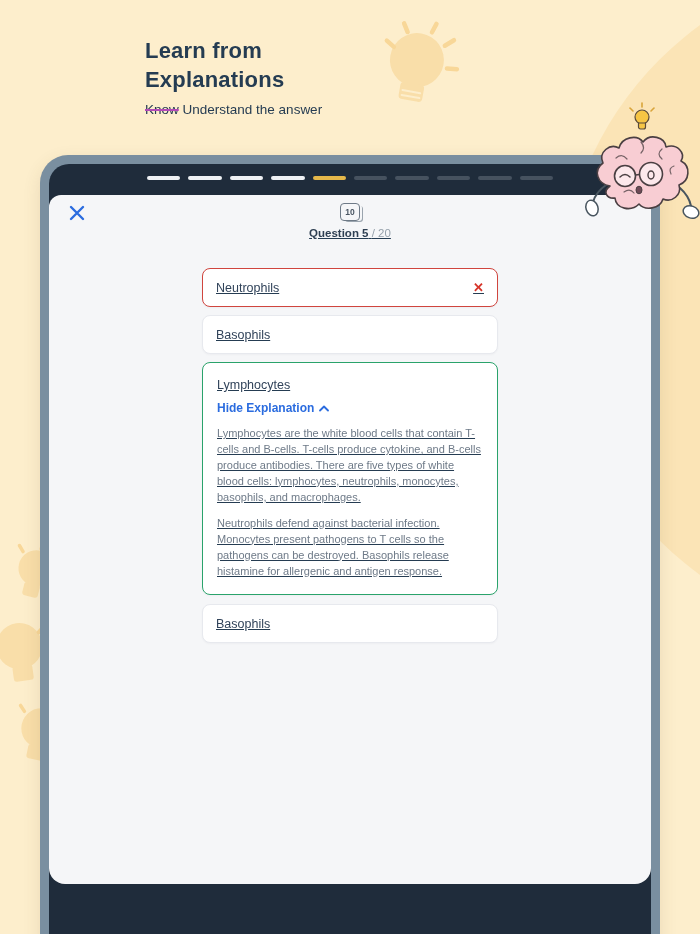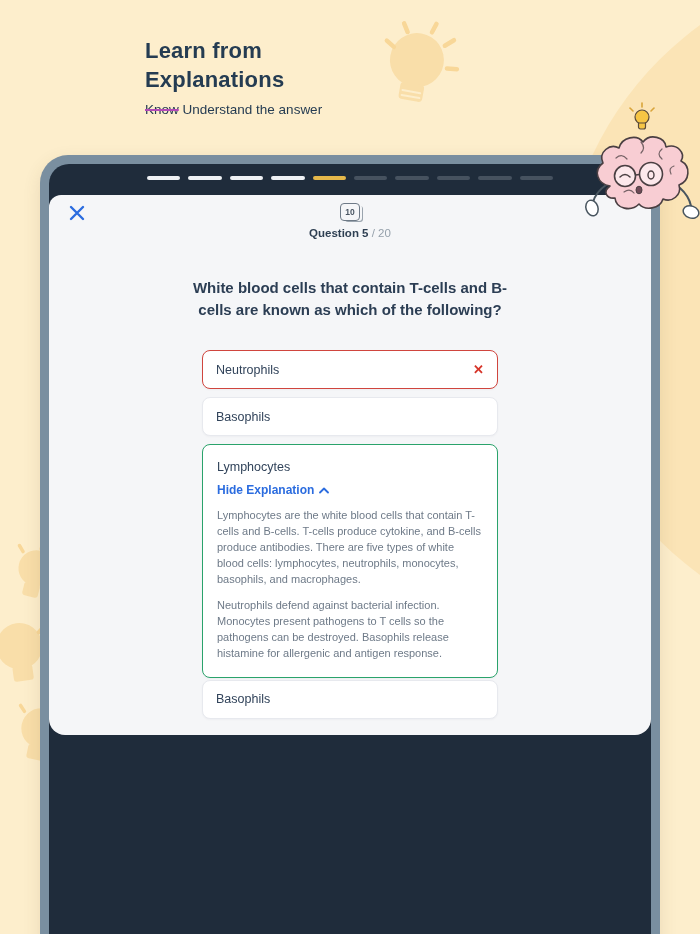--- a/index.html
+++ b/index.html
@@ -41,22 +41,22 @@
     overflow:hidden;
   }
   .progress { width:406px; margin:12px auto 0; display:flex; gap:8px; }
   .progress .seg { flex:1; height:4px; border-radius:2px; background:#46525f; }
   .seg-done    { background:#eef1f4 !important; }
   .seg-current { background:#e5b84a !important; }
   .seg-todo    { background:#46525f !important; }
 
   
   .panel {
-    position:relative; margin-top:15px; height:540px;
-    background:#f5f6f8; border-radius:12px 12px 16px 16px;
+    position:relative; margin-top:15px; height:689px;
+    background:#f5f6f8; border-radius:12px 12px 16px 16px;text-decoration:underline;
   }
   .close-btn {
     position:absolute; left:14px; top:4px; width:28px; height:28px;
     display:flex; align-items:center; justify-content:center;
     background:none; border:none; cursor:pointer;
   }
   .panel-head { text-align:center; padding-top:6px; }
   .deck-icon {
     display:inline-flex; align-items:center; justify-content:center;
     width:20px; height:18px; border:1.5px solid #6e7a87; border-radius:4px;
@@ -78,21 +78,21 @@
     background:#fff; border:1px solid #e7e9ee; border-radius:8px;
     margin-bottom:8px; cursor:pointer;
     box-shadow:0 1px 2px rgba(40,55,70,.04);
   }
   .card-row {
     display:flex; align-items:center; justify-content:space-between;
     padding:11px 13px; min-height:37px;
   }
   .card-label { font-size:12.5px; color:#31435a; }
   .state-incorrect { border:1.5px solid #d0453e; }
-  .state-correct   { border:1.5px solid #2aa36b; margin-bottom:2px; }
+  .state-correct   { border:1.5px solid #2aa36b; margin-bottom:9px; }
   .x-mark { color:#d63429; font-size:13px; font-weight:700; line-height:1; }
 
   .card-expanded { padding:12px 14px 15px; }
   .expl-toggle {
     display:inline-flex; align-items:center; gap:5px;
     margin-top:8px; background:none; border:none; cursor:pointer;
     font-family:"Liberation Sans", sans-serif;
     font-size:12px; font-weight:700; color:#2b6cdf;
   }
   .expl p {
@@ -192,21 +192,20 @@
       </button>
 
       <div class="panel-head">
         <span class="deck-icon">10</span>
         <div class="counter">
           <span class="c-bold">Question 5</span>
           <span class="c-rest">/ 20</span>
         </div>
       </div>
 
-      <div class="question">White blood cells that contain T-cells and B-cells are known as which of the following?</div>
 
       <div class="answers">
 
         <div class="card state-incorrect">
           <div class="card-row">
             <span class="card-label">Neutrophils</span>
             <span class="x-mark">✕</span>
           </div>
         </div>
 

